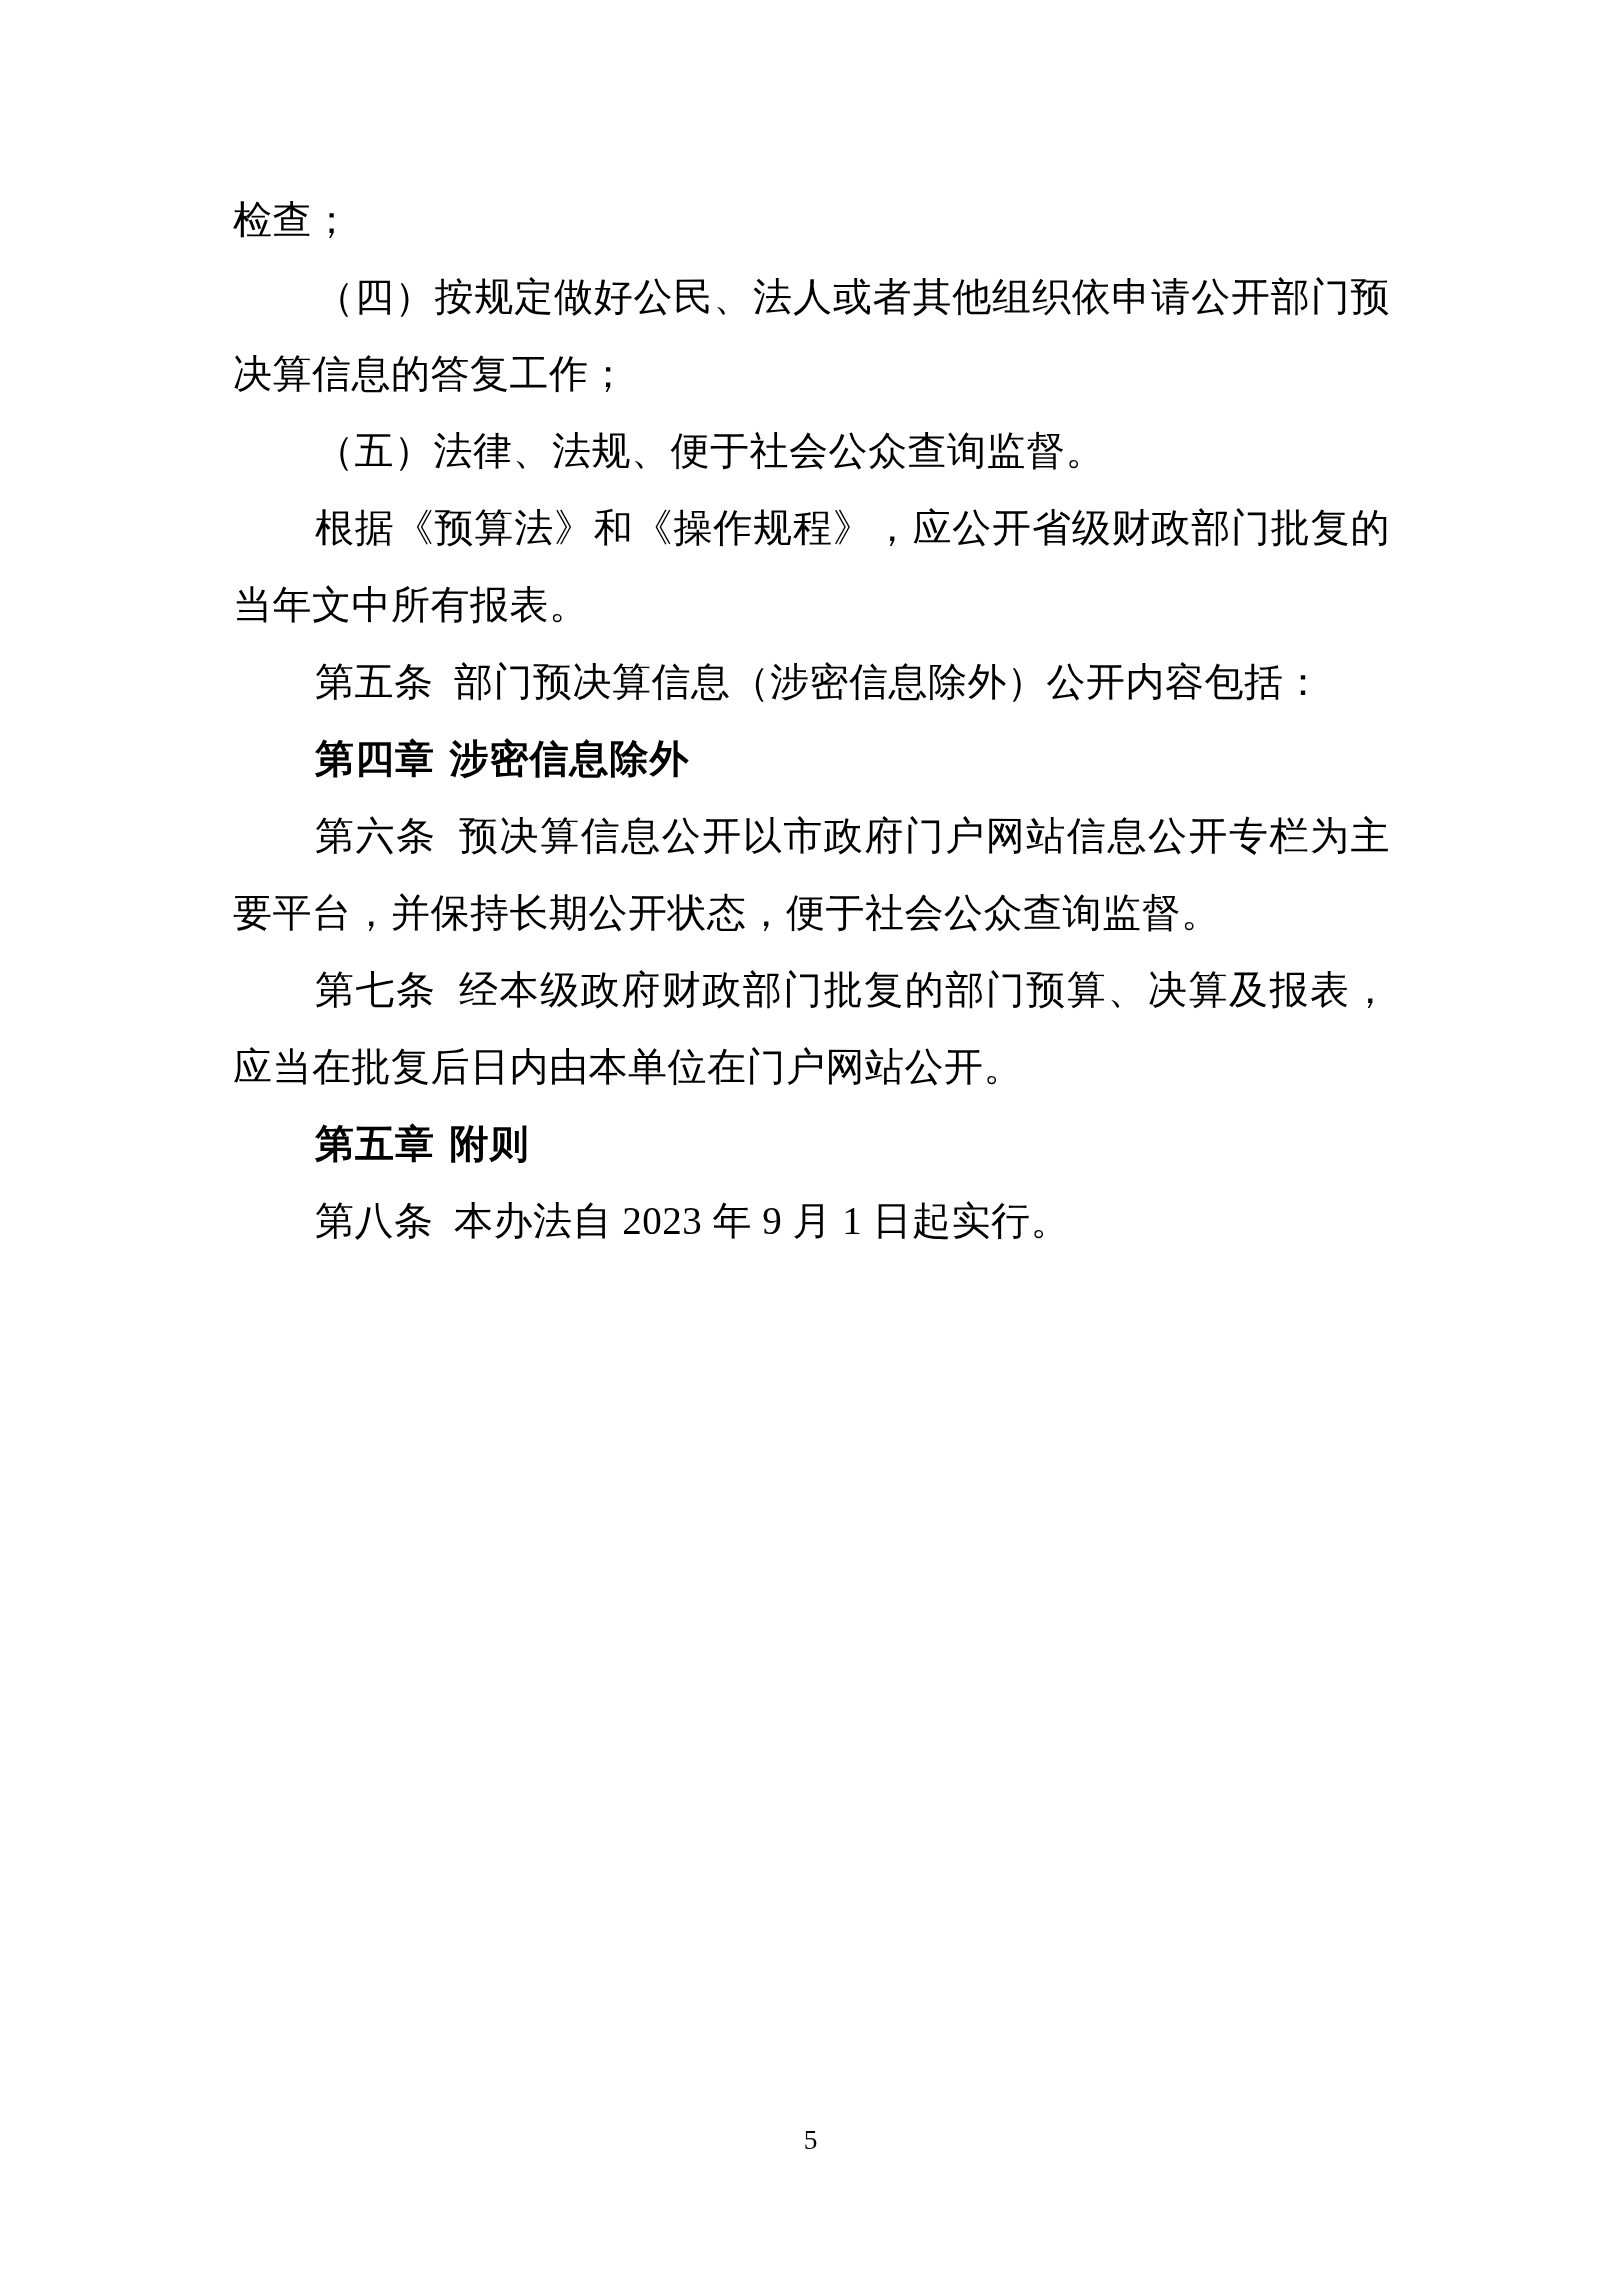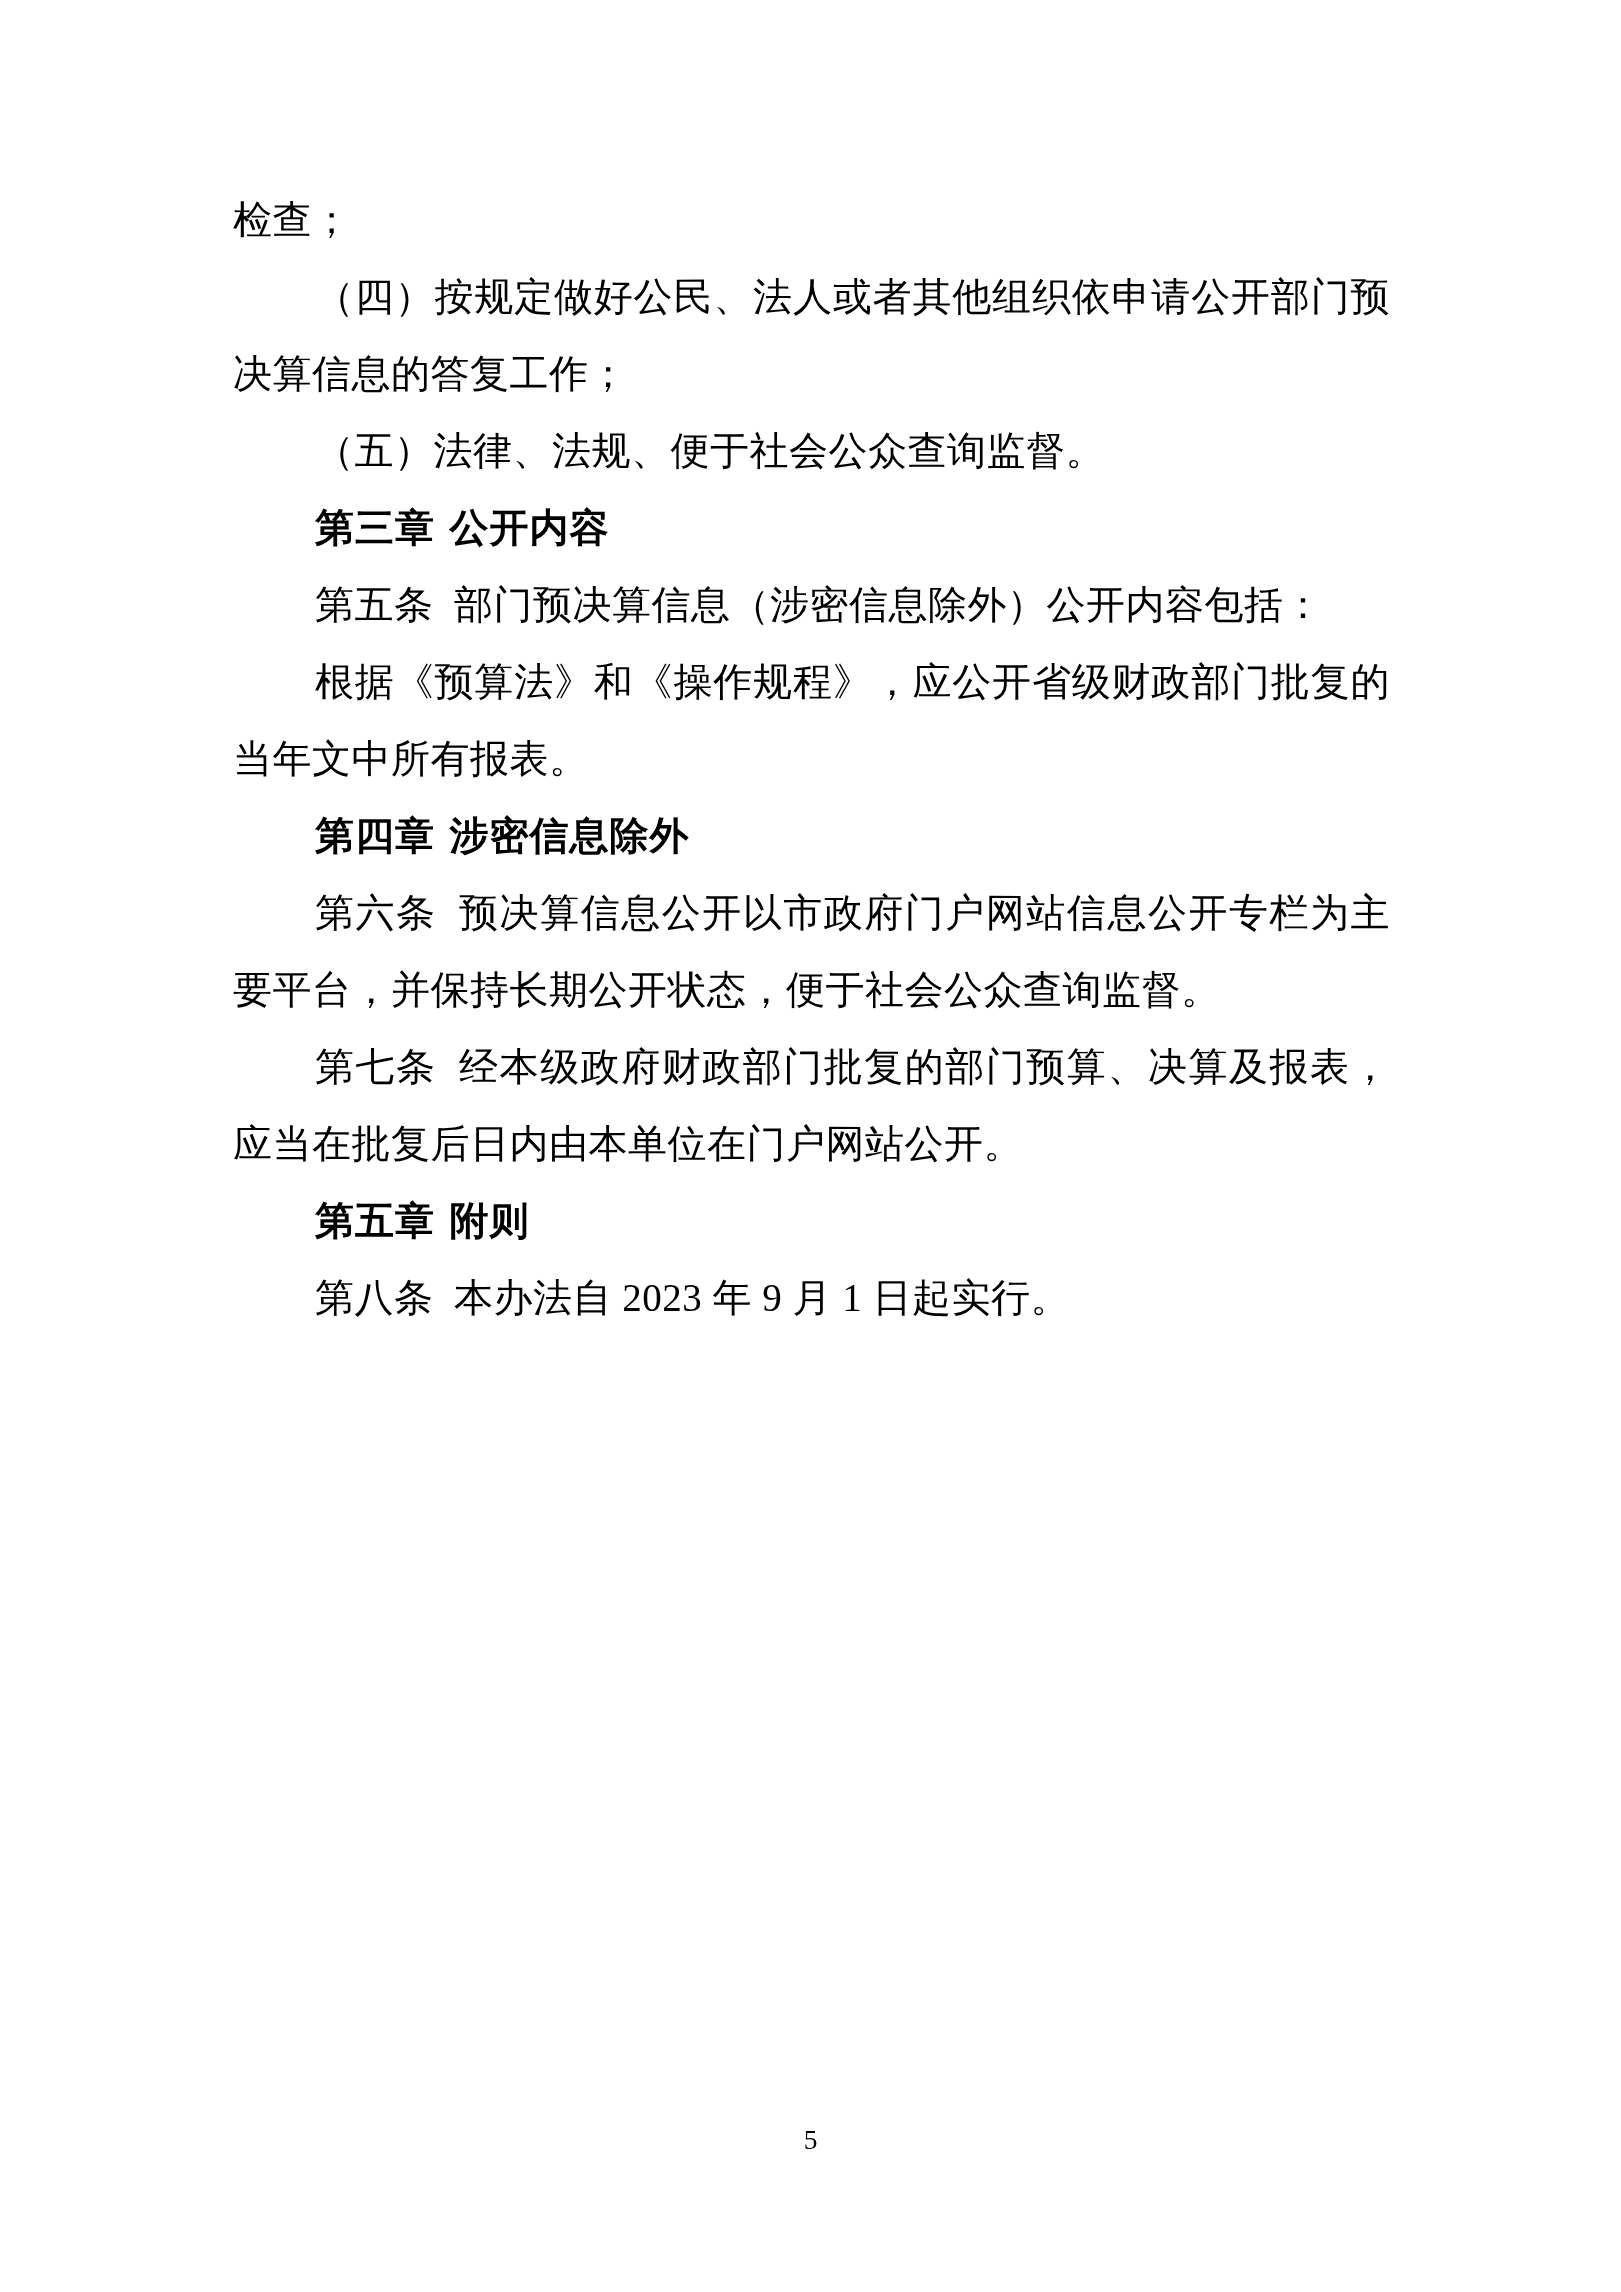--- a/index.html
+++ b/index.html
@@ -68,25 +68,24 @@
 <div class="page">
 
   <div class="content">
 
     <p class="para">检查；</p>
 
     <p class="para indent">（四）按规定做好公民、法人或者其他组织依申请公开部门预决算信息的答复工作；</p>
 
     <p class="para indent">（五）法律、法规、便于社会公众查询监督。</p>
 
-    <p class="heading">第三章  公开内容</p>
+
+    <p class="para indent">根据《预算法》和《操作规程》，应公开省级财政部门批复的当年文中所有报表。</p>
 
     <p class="para indent">第五条  部门预决算信息（涉密信息除外）公开内容包括：</p>
-
-    <p class="para indent">根据《预算法》和《操作规程》，应公开省级财政部门批复的当年文中所有报表。</p>
 
     <p class="heading">第四章  涉密信息除外</p>
 
     <p class="para indent">第六条  预决算信息公开以市政府门户网站信息公开专栏为主要平台，并保持长期公开状态，便于社会公众查询监督。</p>
 
     <p class="para indent">第七条  经本级政府财政部门批复的部门预算、决算及报表，应当在批复后日内由本单位在门户网站公开。</p>
 
     <p class="heading">第五章  附则</p>
 
     <p class="para indent">第八条  本办法自 2023 年 9 月 1 日起实行。</p>

